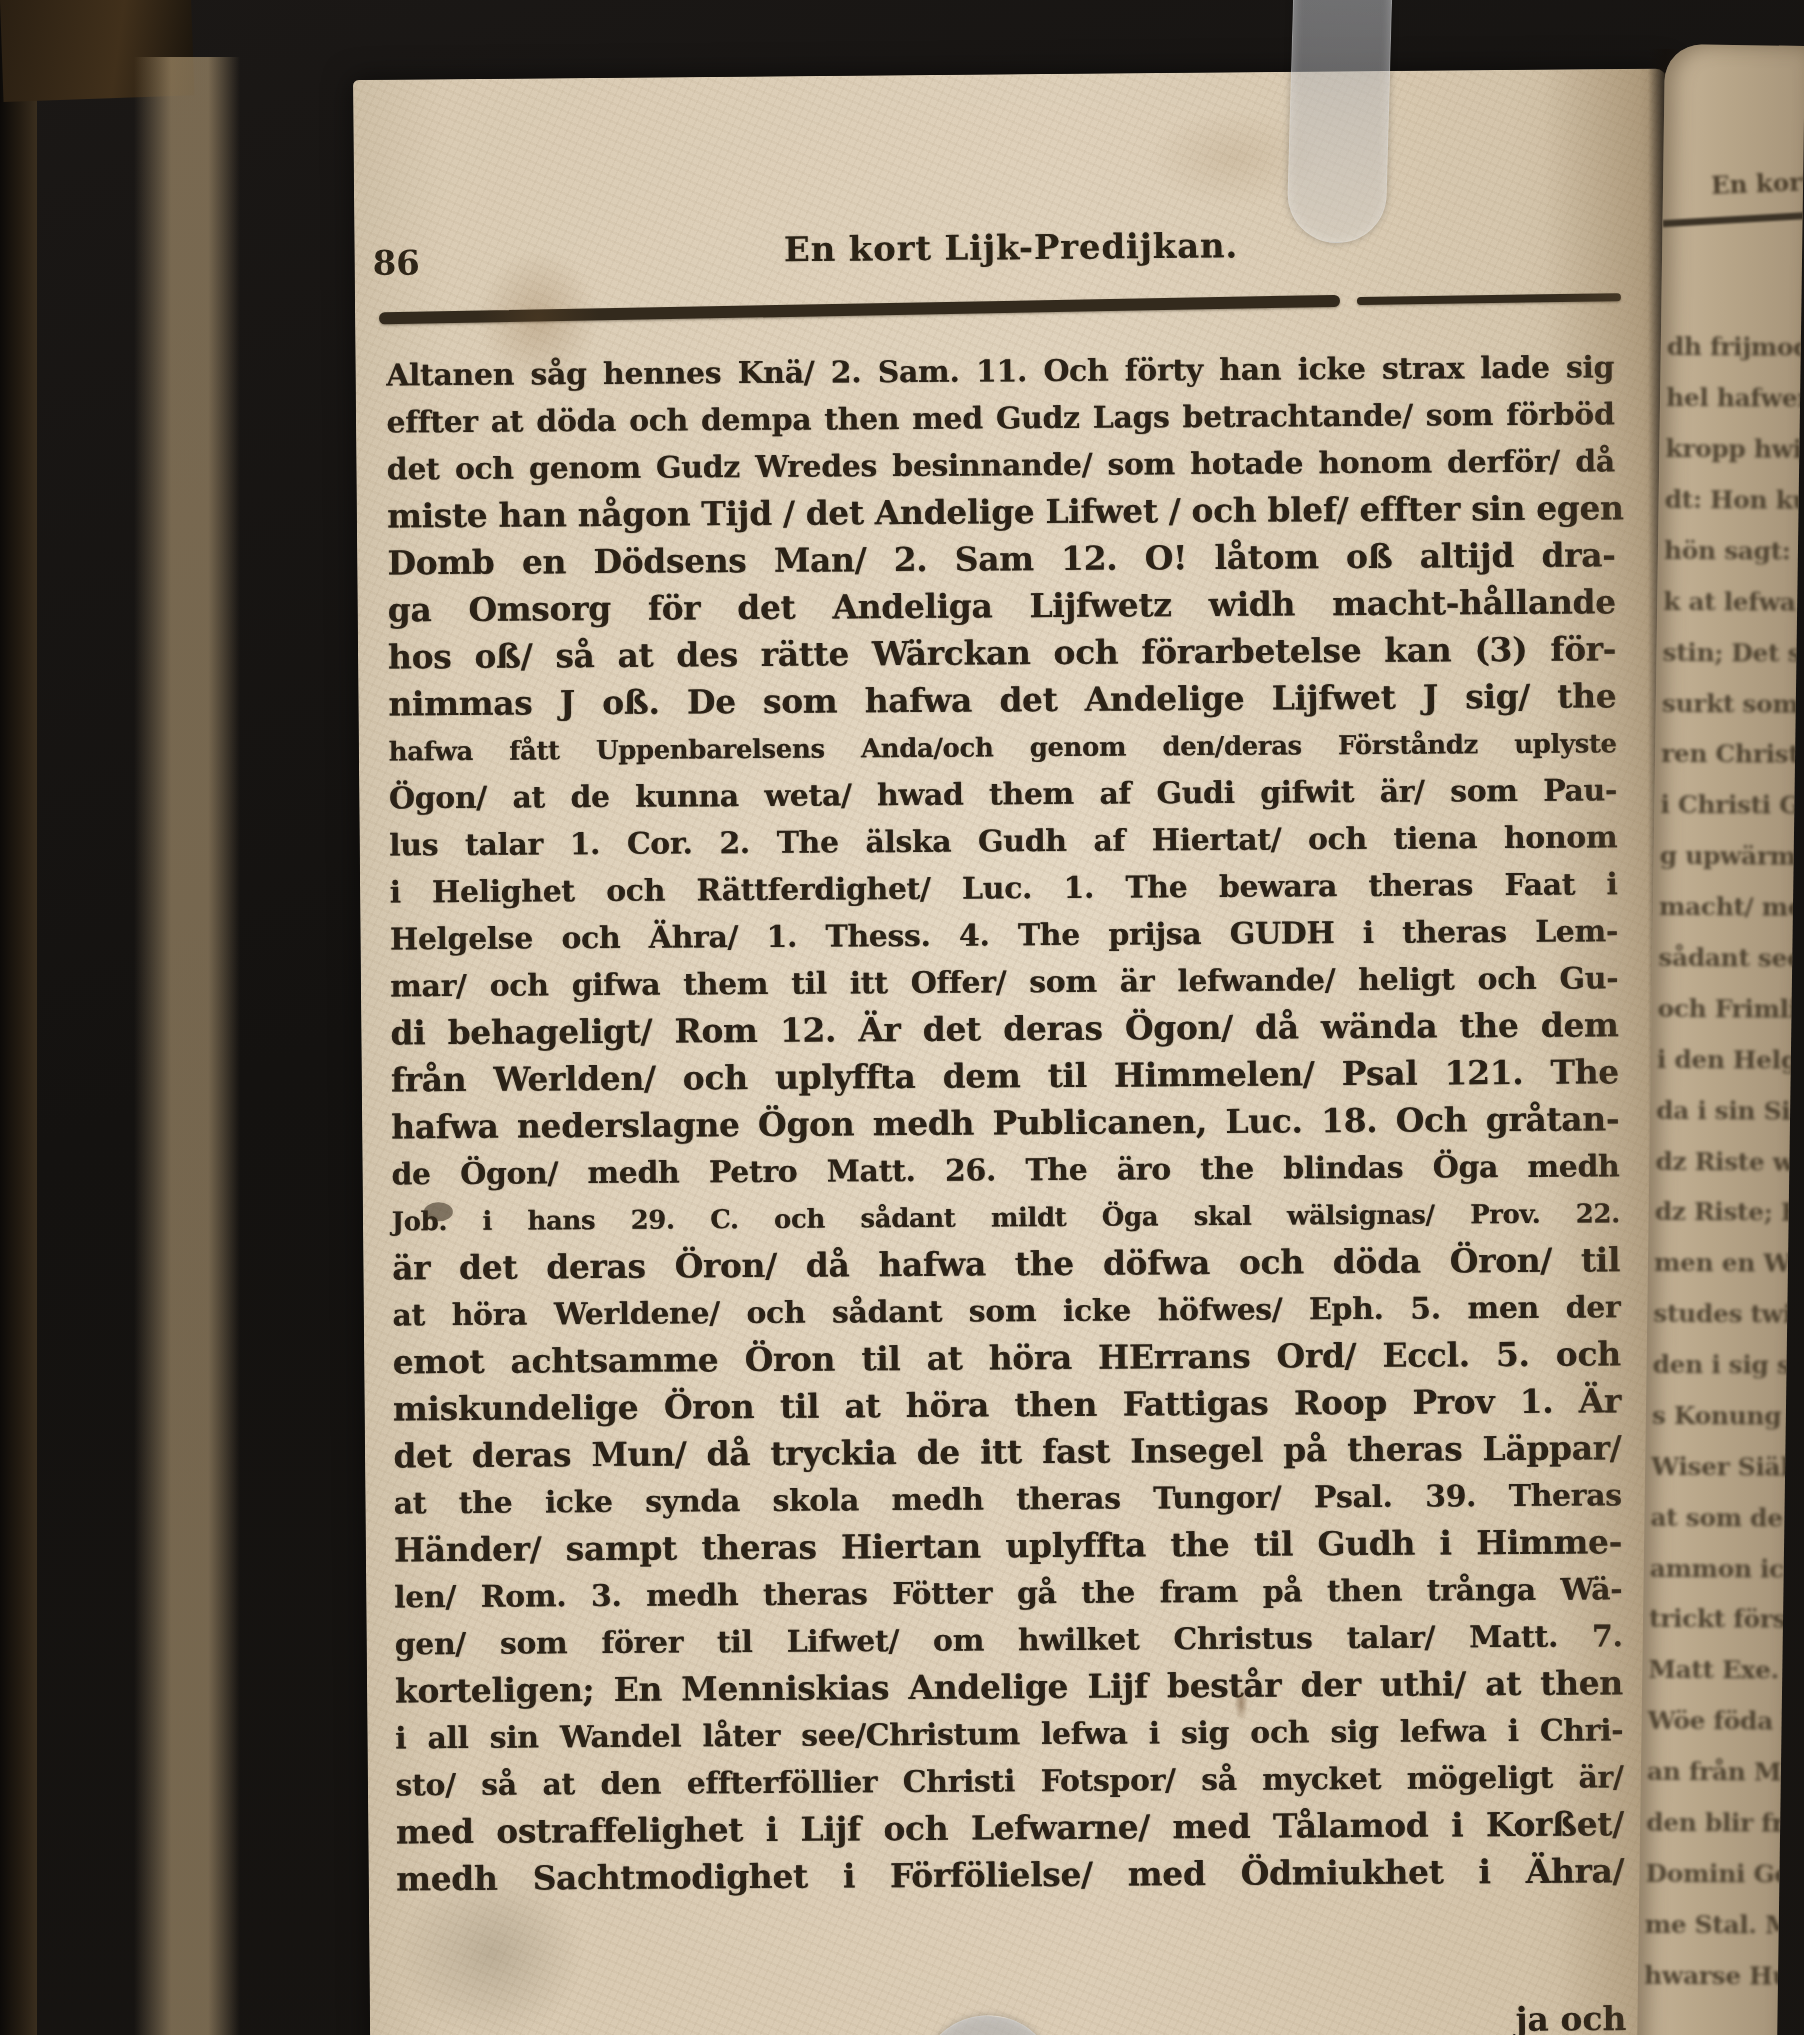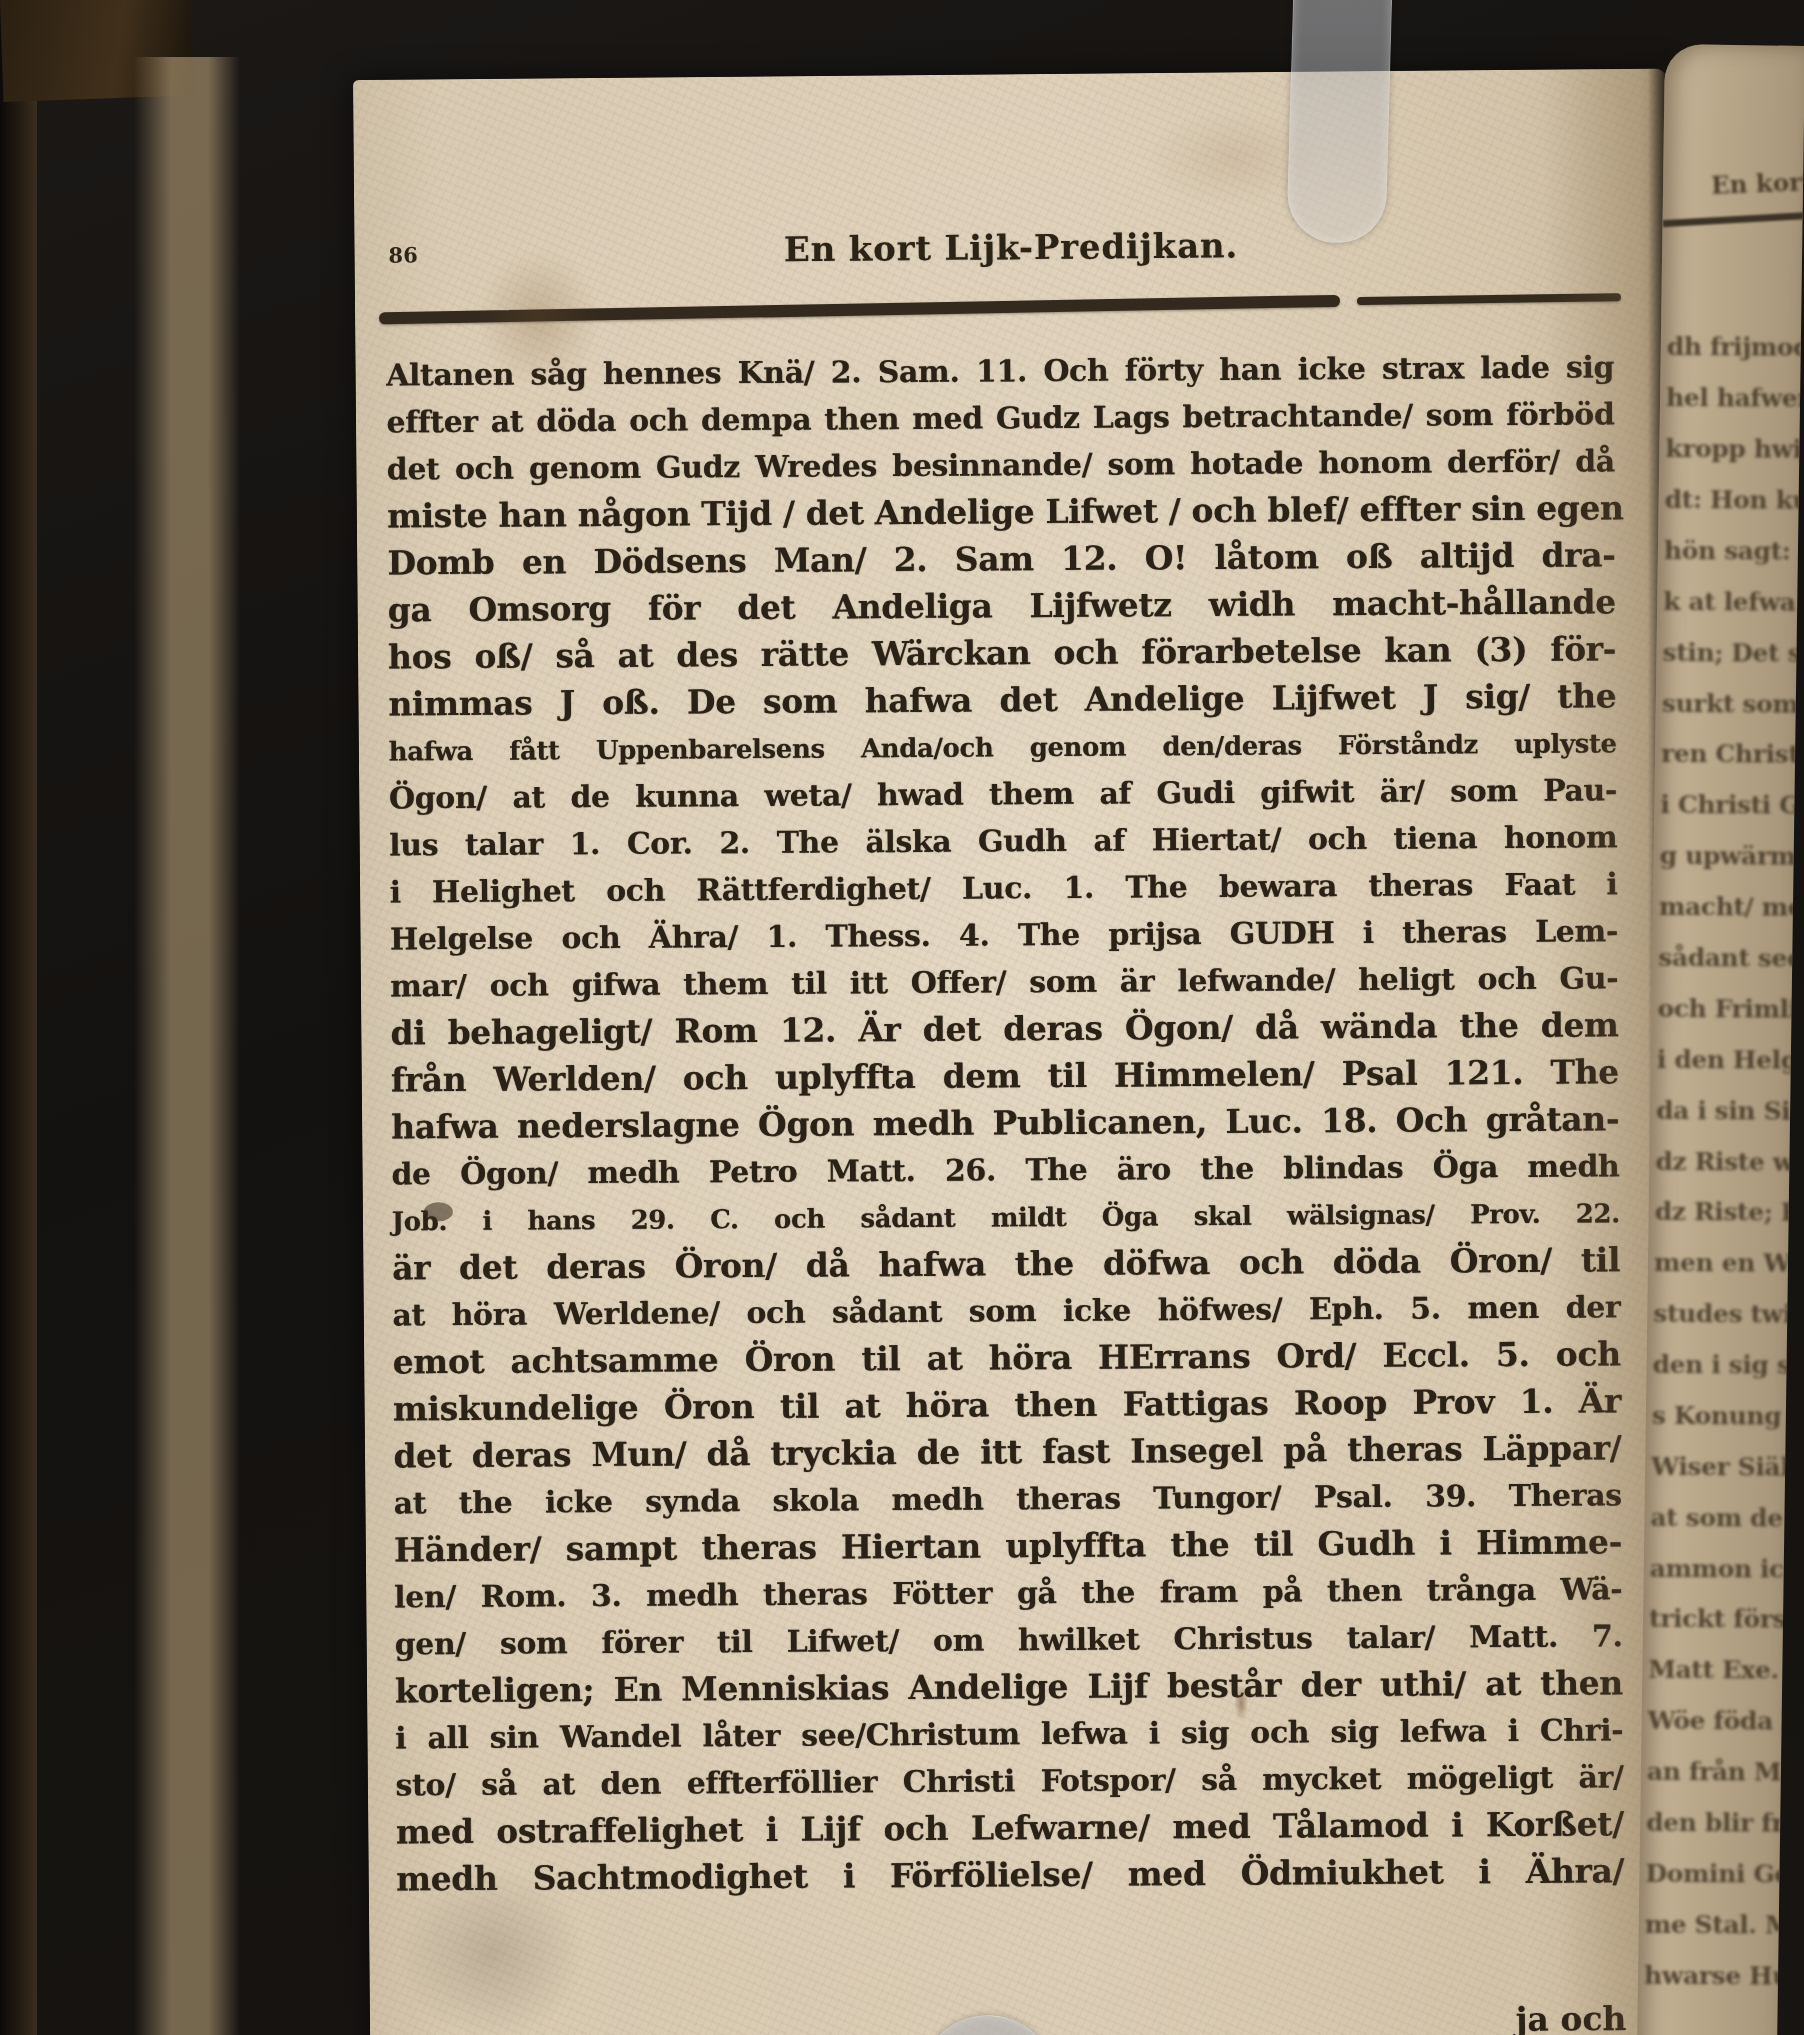--- a/index.html
+++ b/index.html
@@ -42,21 +42,21 @@
     box-shadow:0 0 28.5px rgba(0,0,0,.55);}
   #page-texture{left:0;top:0;right:0;bottom:0;
     background:
       repeating-linear-gradient(23deg,rgba(122,98,62,.05) 0 2.4px,rgba(0,0,0,0) 2.4px 8.5px),
       repeating-linear-gradient(-64deg,rgba(90,70,40,.04) 0 1.6px,rgba(0,0,0,0) 1.6px 7px);}
   #gutter-shade{left:1189px;top:0;width:125px;height:2096px;
     background:linear-gradient(90deg,rgba(121,96,62,0) 0%,rgba(121,96,62,.30) 78%,rgba(90,68,42,.45) 100%);
     border-radius:0 10.6px 8.1px 0;}
 
   
-  #page-number{left:34px;top:163px;font-size:21px;font-weight:700;color:#2e2518;}
+  #page-number{left:18px;top:163px;font-size:34px;font-weight:700;color:#2e2518;}
   #running-title{left:0;right:0;top:153px;text-align:center;font-size:34px;font-weight:700;
     color:#2b2316;letter-spacing:0.8px;text-shadow:0 0 1.2px rgba(43,35,22,.5);}
   .rule{background:#332a1d;border-radius:5.7px;box-shadow:0 1.2px 2.4px rgba(50,40,25,.4);}
   #rule-main{left:23.6px;top:228px;width:961px;height:12.2px;transform:rotate(-0.55deg);}
   #rule-right{left:1002px;top:225px;width:264px;height:8.1px;transform:rotate(-0.3deg);}
 
   
   #text-block{left:28.5px;top:274px;width:1228px;transform:rotate(0.12deg);}
   .line{position:relative;width:1228px;height:47px;line-height:46px;
     font-weight:700;color:#2b2217;letter-spacing:-0.4px;white-space:nowrap;

